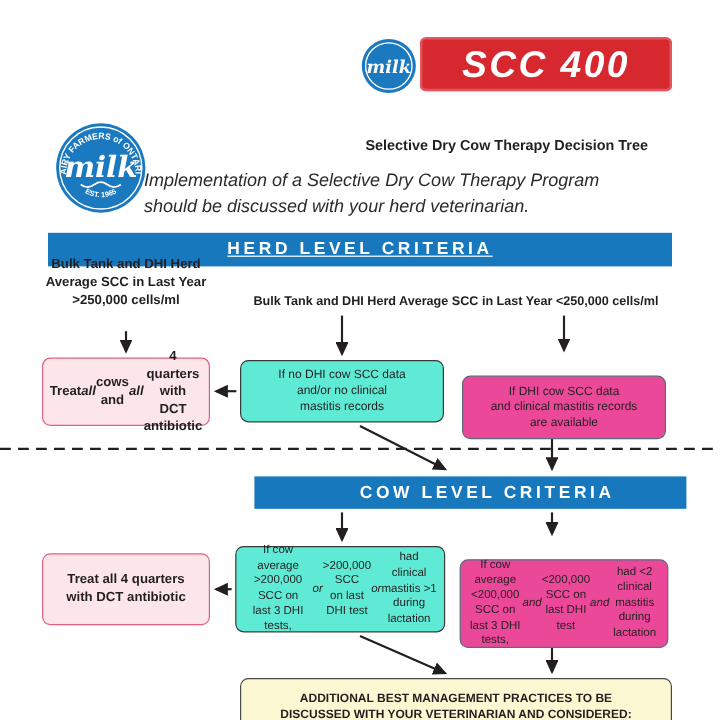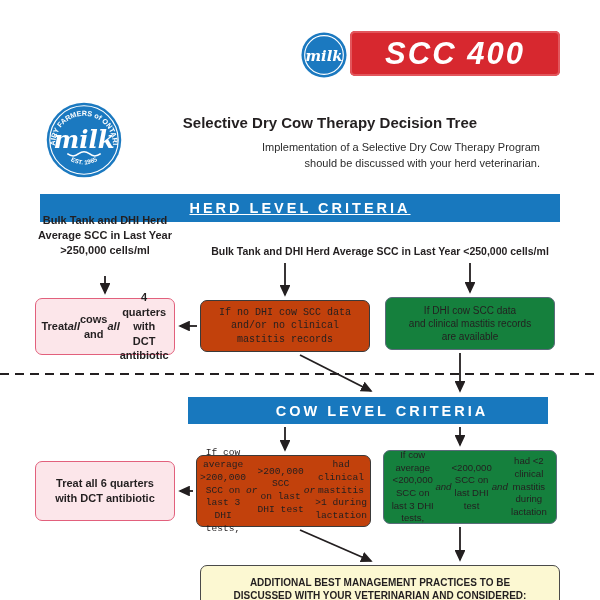--- a/index.html
+++ b/index.html
@@ -15,42 +15,42 @@
     display:flex; align-items:center; justify-content:center;
     color:#fff; font-weight:bold; font-style:italic;
     font-size:31px; letter-spacing:2px; z-index:3;
     box-shadow: inset 0 0 0 2px #e2565c;
   }
   .logo-sm { left:301px; top:32px; width:46px; height:46px; z-index:3; }
   .logo-lg { left:46px; top:102px; width:76px; height:76px; z-index:3; }
   .logo-script { font-family:"DejaVu Serif", serif; font-style:italic; font-weight:bold; font-size:32px; fill:#ffffff; }
   .logo-arc { fill:#ffffff; font-weight:bold; font-family:"Liberation Sans", sans-serif; }
 
-  .title { left:120px; top:114px; width:420px; text-align:center;
-           font-size:15px; font-weight:bold; z-index:2; }
-  .subtitle { left:120px; top:140px; width:420px; text-align:right;
-              font-size:11px; line-height:1.45;
+  .title { left:120px; top:114px; width:420px; text-align:right;
+           font-size:12px; font-weight:bold; z-index:2; }
+  .subtitle { left:120px; top:140px; width:420px; text-align:left;
+              font-size:15px; font-style:italic; line-height:1.45;
               white-space:pre-line; color:#2b2b2b; z-index:2; }
 
   .banner { background:#1878be; color:#fff; font-weight:bold;
             letter-spacing:3px; font-size:14.5px;
             display:flex; align-items:center; justify-content:center; z-index:2; }
   .banner.herd { left:40px; top:194px; width:520px; height:28px;text-decoration:underline; }
-  .banner.cow  { left:188px; top:397px; width:360px; height:27px;padding-left:28px; }
+  .banner.cow  { left:212px; top:397px; width:360px; height:27px;padding-left:28px; }
 
   .lbl { font-weight:bold; font-size:11px; text-align:center;
          white-space:pre-line; line-height:1.35; z-index:2; }
   .lbl.herd-left  { left:22px;  top:213px; width:166px; }
   .lbl.herd-right { left:195px; top:244px; width:370px; font-size:10.5px; }
 
   .box { border-radius:7px; display:flex; align-items:center; justify-content:center;
          text-align:center; white-space:pre-line; line-height:1.32;
          padding:4px 6px; z-index:2; }
-  .box.white  { background:#c2410c; border:1.3px solid #3a3a3a; font-size:10px;font-family:Liberation Mono, monospace; }
-  .box.blue   { background:#15803d; border:1.3px solid #5a6b7a; font-size:10px; }
+  .box.white  { background:#5eead4; border:1.3px solid #3a3a3a; font-size:10px; }
+  .box.blue   { background:#ec4899; border:1.3px solid #5a6b7a; font-size:10px;margin-top:16px; }
   .box.pink   { background:#fce6ea; border:1.6px solid #e2607c; font-weight:bold; font-size:11px; }
   .box.yellow { background:#fcf8d2; border:1.3px solid #4a4a4a; font-weight:bold; font-size:10px; align-items:flex-start; padding-top:10px; }
   .box.small  { font-size:9.6px; }
 
   .box.pink-herd  { left:35px;  top:298px; width:140px; height:57px; }
   .box.white-herd { left:200px; top:300px; width:170px; height:52px; }
   .box.blue-herd  { left:385px; top:297px; width:170px; height:53px; }
   .box.pink-cow   { left:35px;  top:461px; width:140px; height:60px; }
   .box.white-cow  { left:196px; top:455px; width:175px; height:72px; }
   .box.blue-cow   { left:383px; top:450px; width:174px; height:74px; }
@@ -124,21 +124,21 @@
 DCT antibiotic</div>
   <div class="abs box white white-herd">If no DHI cow SCC data
 and/or no clinical
 mastitis records</div>
   <div class="abs box blue blue-herd">If DHI cow SCC data
 and clinical mastitis records
 are available</div>
 
   <div class="abs banner cow">COW LEVEL CRITERIA</div>
 
-  <div class="abs box pink pink-cow">Treat all 6 quarters
+  <div class="abs box pink pink-cow">Treat all 4 quarters
 with DCT antibiotic</div>
   <div class="abs box white small white-cow">If cow average &gt;200,000 SCC on
 last 3 DHI tests, <i>or</i> &gt;200,000 SCC
 on last DHI test <i>or</i> had clinical
 mastitis &gt;1 during lactation</div>
   <div class="abs box blue small blue-cow">If cow average &lt;200,000 SCC on
 last 3 DHI tests, <i>and</i> &lt;200,000
 SCC on last DHI test <i>and</i> had &lt;2
 clinical mastitis during lactation</div>
 

